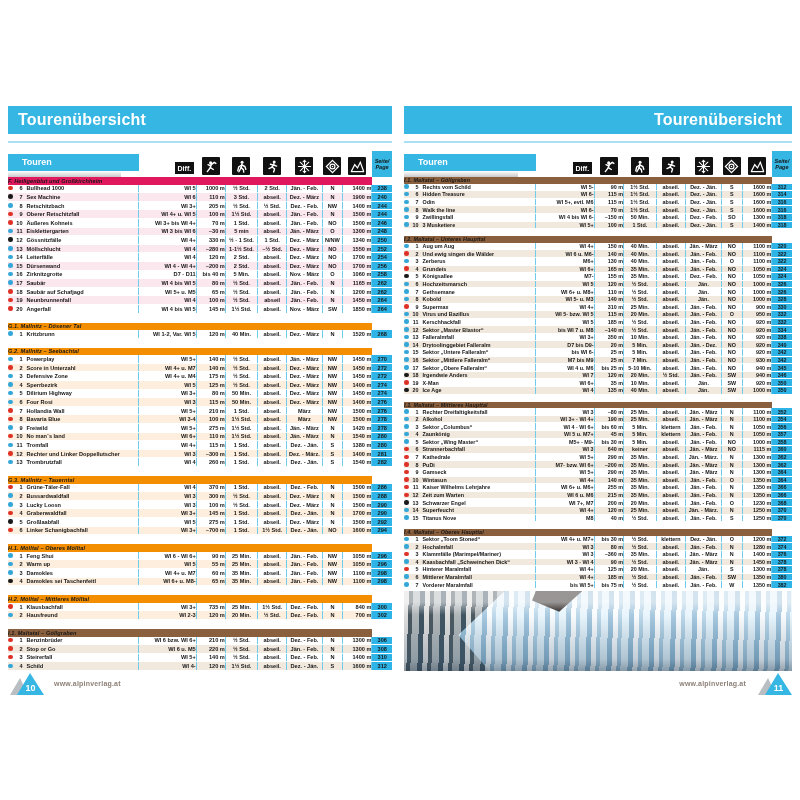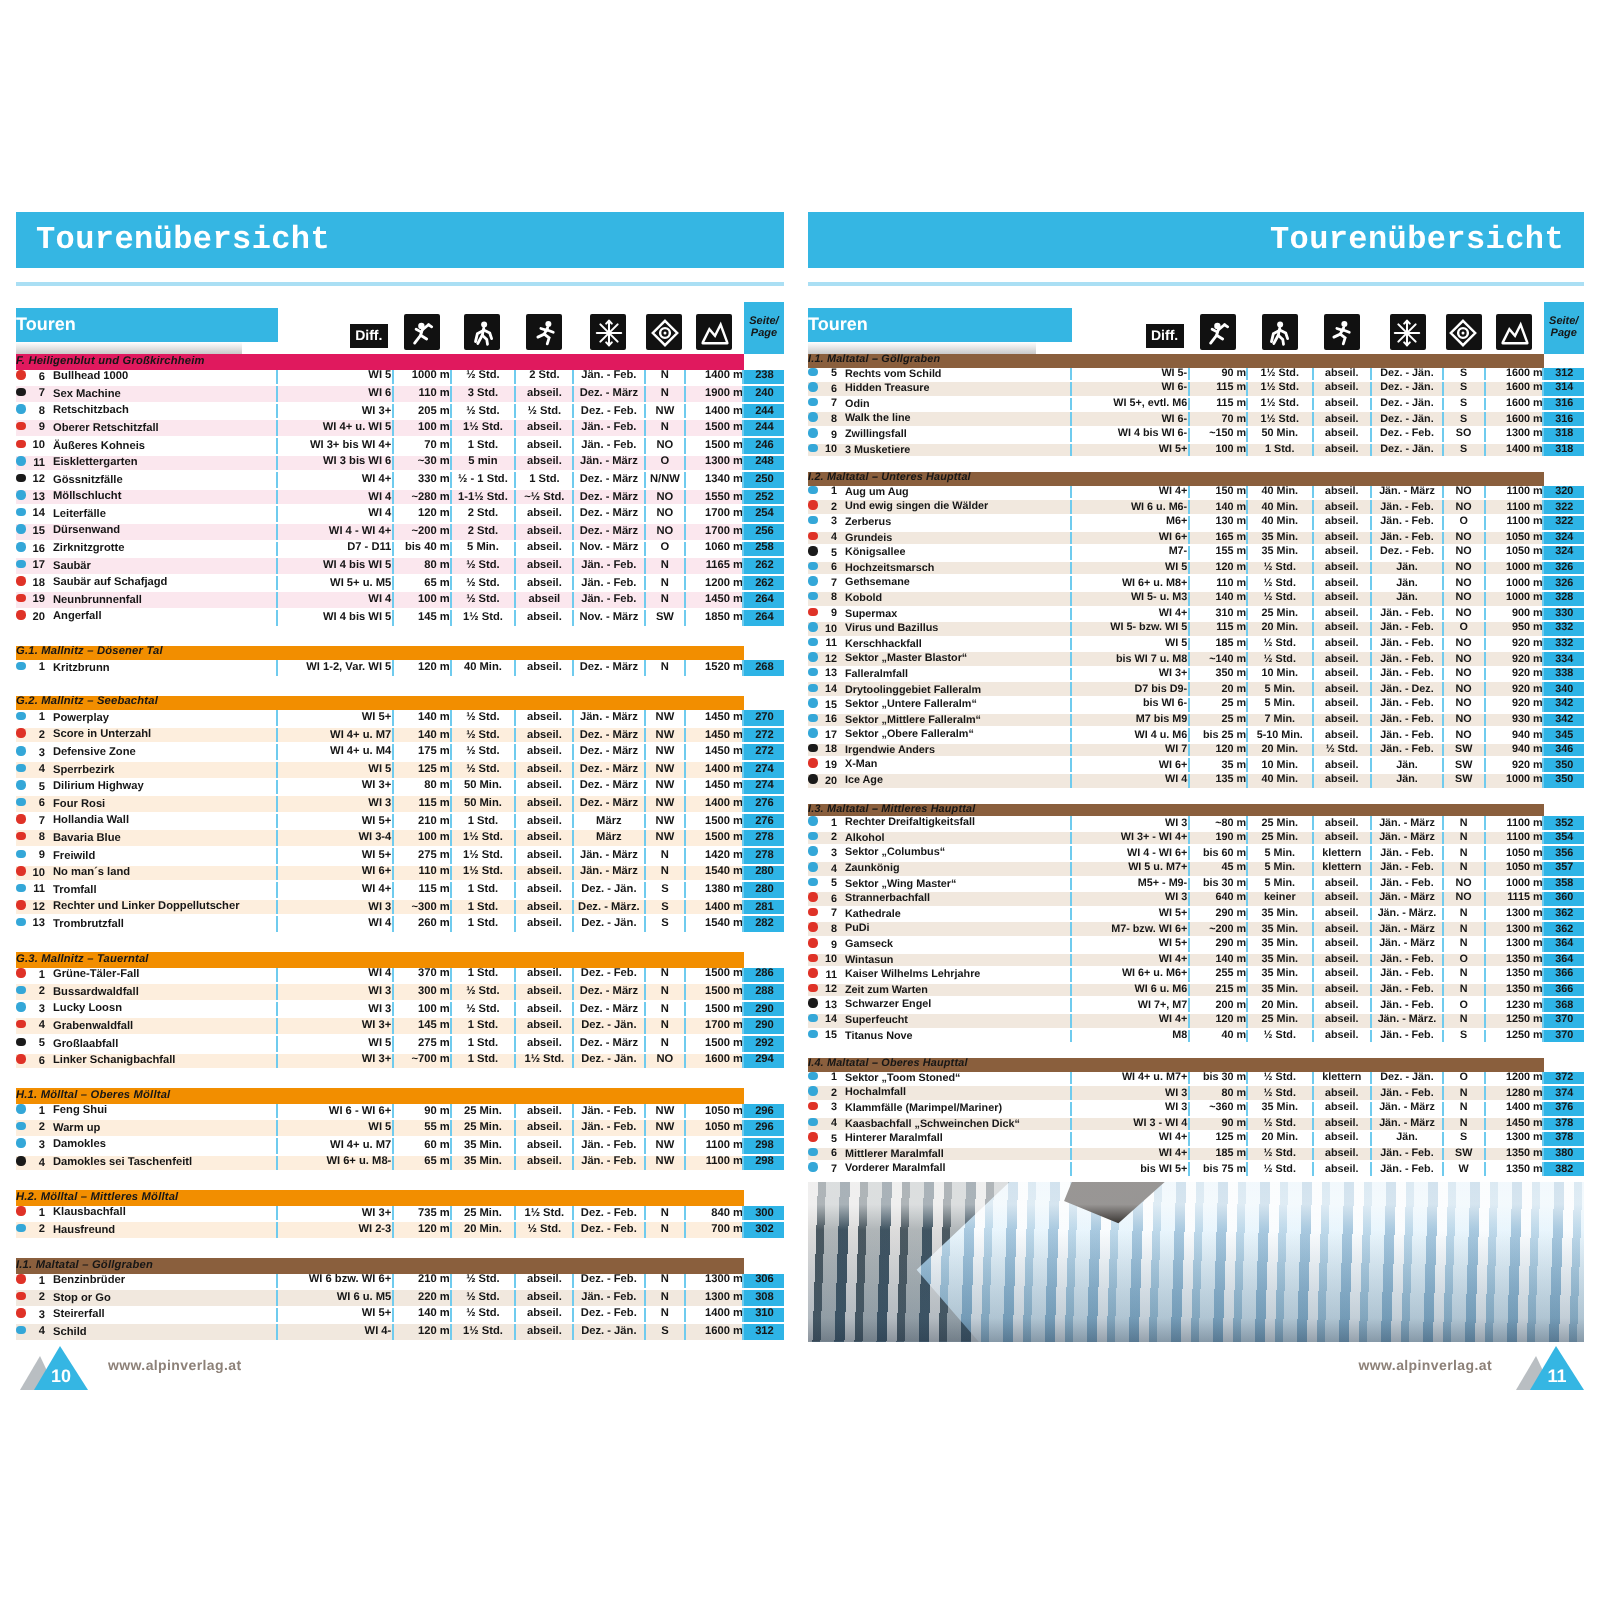--- a/index.html
+++ b/index.html
@@ -7,38 +7,38 @@
     width:800px;height:800px;background:#ffffff;position:relative;overflow:hidden;
     font-family:"Liberation Sans", sans-serif;
     -webkit-font-smoothing:antialiased;
   }
   .page{position:absolute;top:106px;}
   .page.left{left:8px;width:384px;}
   .page.right{left:404px;width:388px;}
 
   .titlebar{
     height:28px;background:#35b6e3;color:#fff;font-weight:bold;font-size:16px;
-    line-height:28px;letter-spacing:0.2px;font-family:Liberation Mono, monospace;
+    line-height:28px;letter-spacing:0.2px;
   }
   .page.left .titlebar{padding-left:10px;}
   .page.right .titlebar{text-align:right;padding-right:10px;}
   .titlerule{height:2px;background:#aadff4;margin-top:7px;}
 
   table.tours{border-collapse:collapse;table-layout:fixed;width:100%;margin-top:8px;}
   table.tours td{padding:0;font-weight:700;color:#161616;white-space:nowrap;overflow:hidden;}
 
   
   col.co-name{width:34%;} col.co-diff{width:15%;} col.co-len{width:7.6%;}
   col.co-zu{width:8.4%;} col.co-ab{width:7.6%;} col.co-zeit{width:9.2%;}
   col.co-ri{width:5.4%;} col.co-ho{width:7.6%;} col.co-se{width:5.2%;}
 
   
   tr.thead td{height:26px;vertical-align:bottom;background:#fff;}
   .touren-bar{height:17px;background:#35b6e3;color:#fff;font-weight:bold;font-size:9px;
-    line-height:17px;padding-left:0;}
+    line-height:17px;padding-left:14px;}
   .touren-bevel{height:6px;background:linear-gradient(#ffffff,#c9c9c9);margin-right:18px;}
   .diffbox{display:inline-block;background:#111;color:#fff;font-size:7px;font-weight:bold;
     padding:3px 3px 2px 3px;margin-bottom:3px;}
   .h-diff{text-align:right;padding-right:2px !important;}
   .icobox{width:18px;height:18px;background:#111;border-radius:1px;margin:0 auto 2px auto;
     display:flex;align-items:center;justify-content:center;}
   .h-seite{background:#35b6e3 !important;color:#fff;text-align:center;vertical-align:middle !important;}
   .h-seite div{font-size:5.5px;font-weight:bold;font-style:italic;line-height:6.5px;}
 
   

